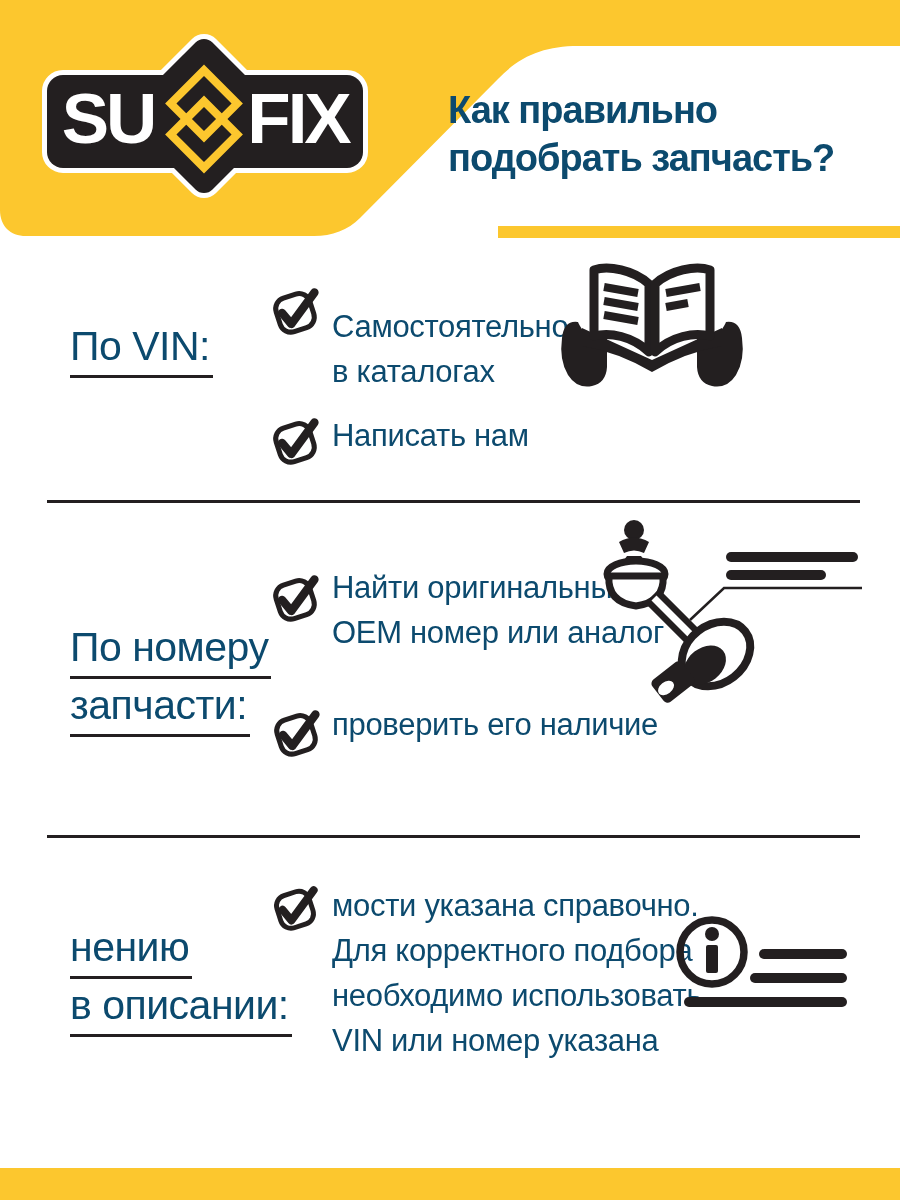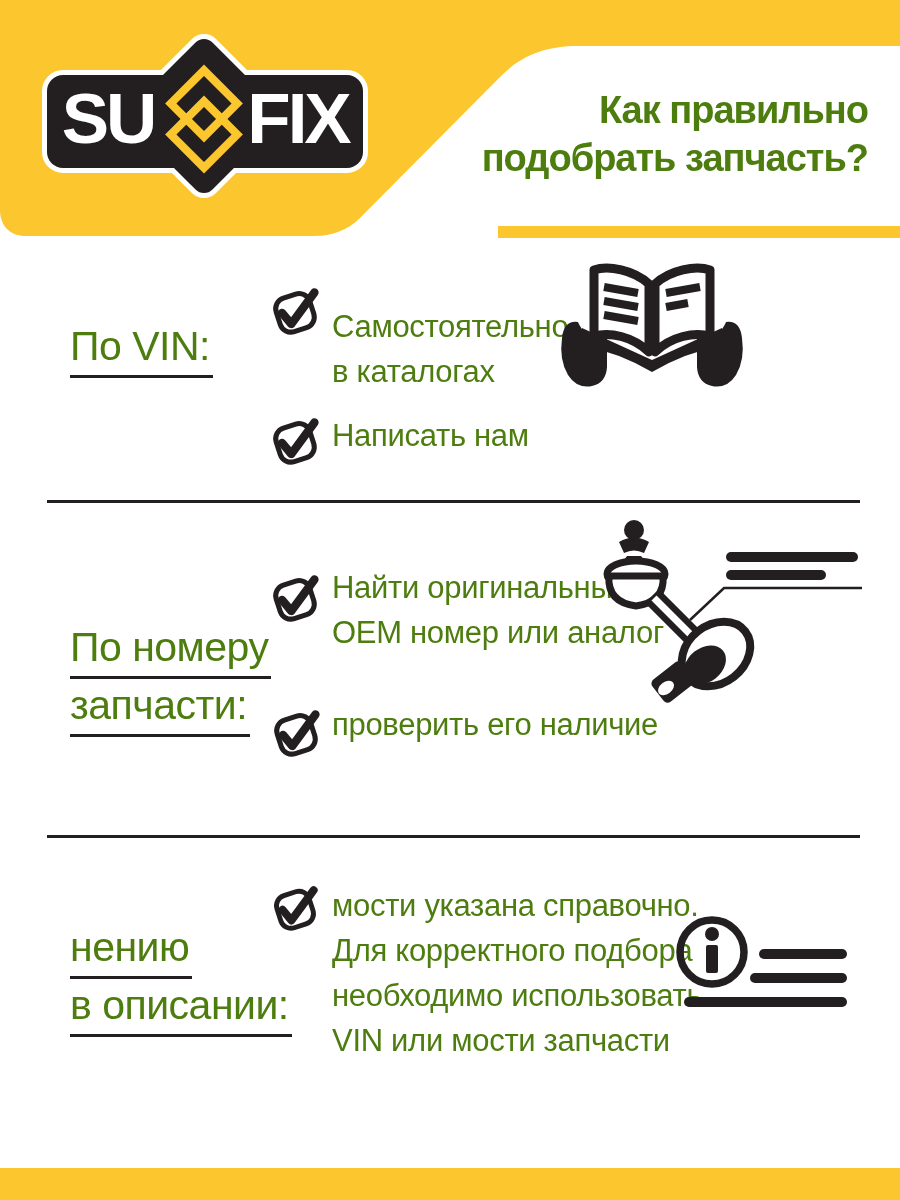--- a/index.html
+++ b/index.html
@@ -1,27 +1,27 @@
 <!DOCTYPE html>
 <html lang="ru"><head>
 <meta charset="utf-8">
 <style>
   html,body{margin:0;padding:0;background:#e8e8e8;}
   .page{
     position:relative;width:900px;height:1200px;background:#ffffff;overflow:hidden;
-    font-family:"Liberation Sans","DejaVu Sans",sans-serif;color:#4d7c0f;margin:0 auto;
+    font-family:"Liberation Sans","DejaVu Sans",sans-serif;color:#0c4a6e;margin:0 auto;
   }
   .abs{position:absolute;}
   svg{display:block;}
 
   
   .header-shape{left:0;top:0;width:900px;height:250px;}
   .logo-svg{left:28px;top:22px;}
   .title{
-    right:32px;top:86px;width:420px;text-align:right;
+    right:32px;top:86px;width:420px;text-align:left;
     font-size:38px;line-height:48px;font-weight:bold;letter-spacing:-1px;
   }
   .title-bar{left:498px;top:226px;width:402px;height:12px;background:#fcc72e;}
 
   
   .sec-heading{left:50px;font-size:41px;line-height:52px;letter-spacing:-0.5px;margin-left:20px;}
   .sec-heading .u{display:inline-block;border-bottom:3px solid #231f20;padding:0 3px 3px 0;}
   .item-text{left:332px;font-size:31px;line-height:45px;letter-spacing:-0.3px;white-space:nowrap;}
   .check{position:absolute;width:50px;height:50px;}
   .divider{left:47px;width:813px;height:3px;background:#231f20;}
@@ -154,21 +154,21 @@
   </div>
 
   <svg class="check" style="left:271px;top:884px;width:48px;height:48px;" viewBox="0 0 54 54">
     <rect x="8" y="10" width="38" height="38" rx="12" fill="none" stroke="#231f20" stroke-width="5.5" transform="rotate(-18 27 29)"></rect>
     <path d="M13 29 L23 41 L48 7" fill="none" stroke="#231f20" stroke-width="9" stroke-linecap="round" stroke-linejoin="round"></path>
   </svg>
   <div class="abs item-text" style="top:883px;">
     <div>мости указана справочно.</div>
     <div>Для корректного подбора</div>
     <div>необходимо использовать</div>
-    <div>VIN или мости запчасти</div>
+    <div>VIN или номер указана</div>
   </div>
 
   <svg class="abs" style="left:672px;top:910px;" width="185" height="105" viewBox="0 0 185 105">
     <circle cx="40" cy="42" r="32" fill="none" stroke="#231f20" stroke-width="7.5"></circle>
     <circle cx="40" cy="24" r="7" fill="#231f20"></circle>
     <rect x="34" y="35" width="12" height="28" rx="2" fill="#231f20"></rect>
     <g stroke="#231f20" stroke-width="10" stroke-linecap="round">
       <line x1="92" y1="44" x2="170" y2="44"></line>
       <line x1="83" y1="68" x2="170" y2="68"></line>
       <line x1="17" y1="92" x2="170" y2="92"></line>

